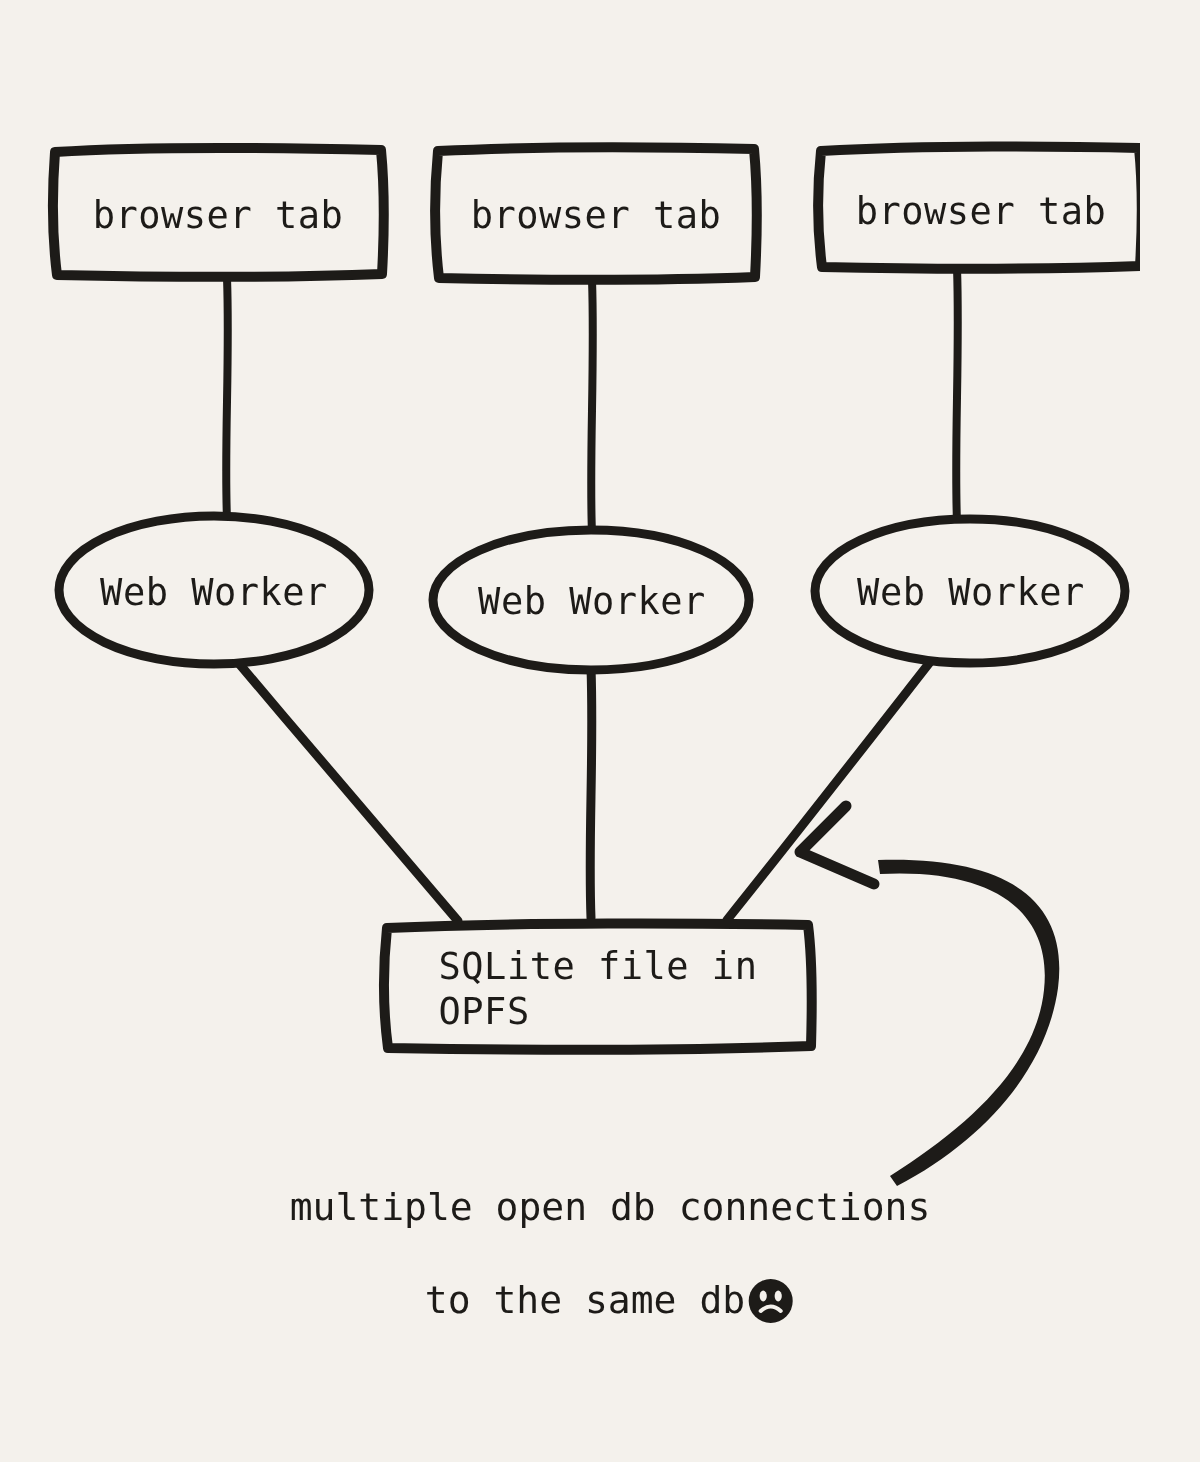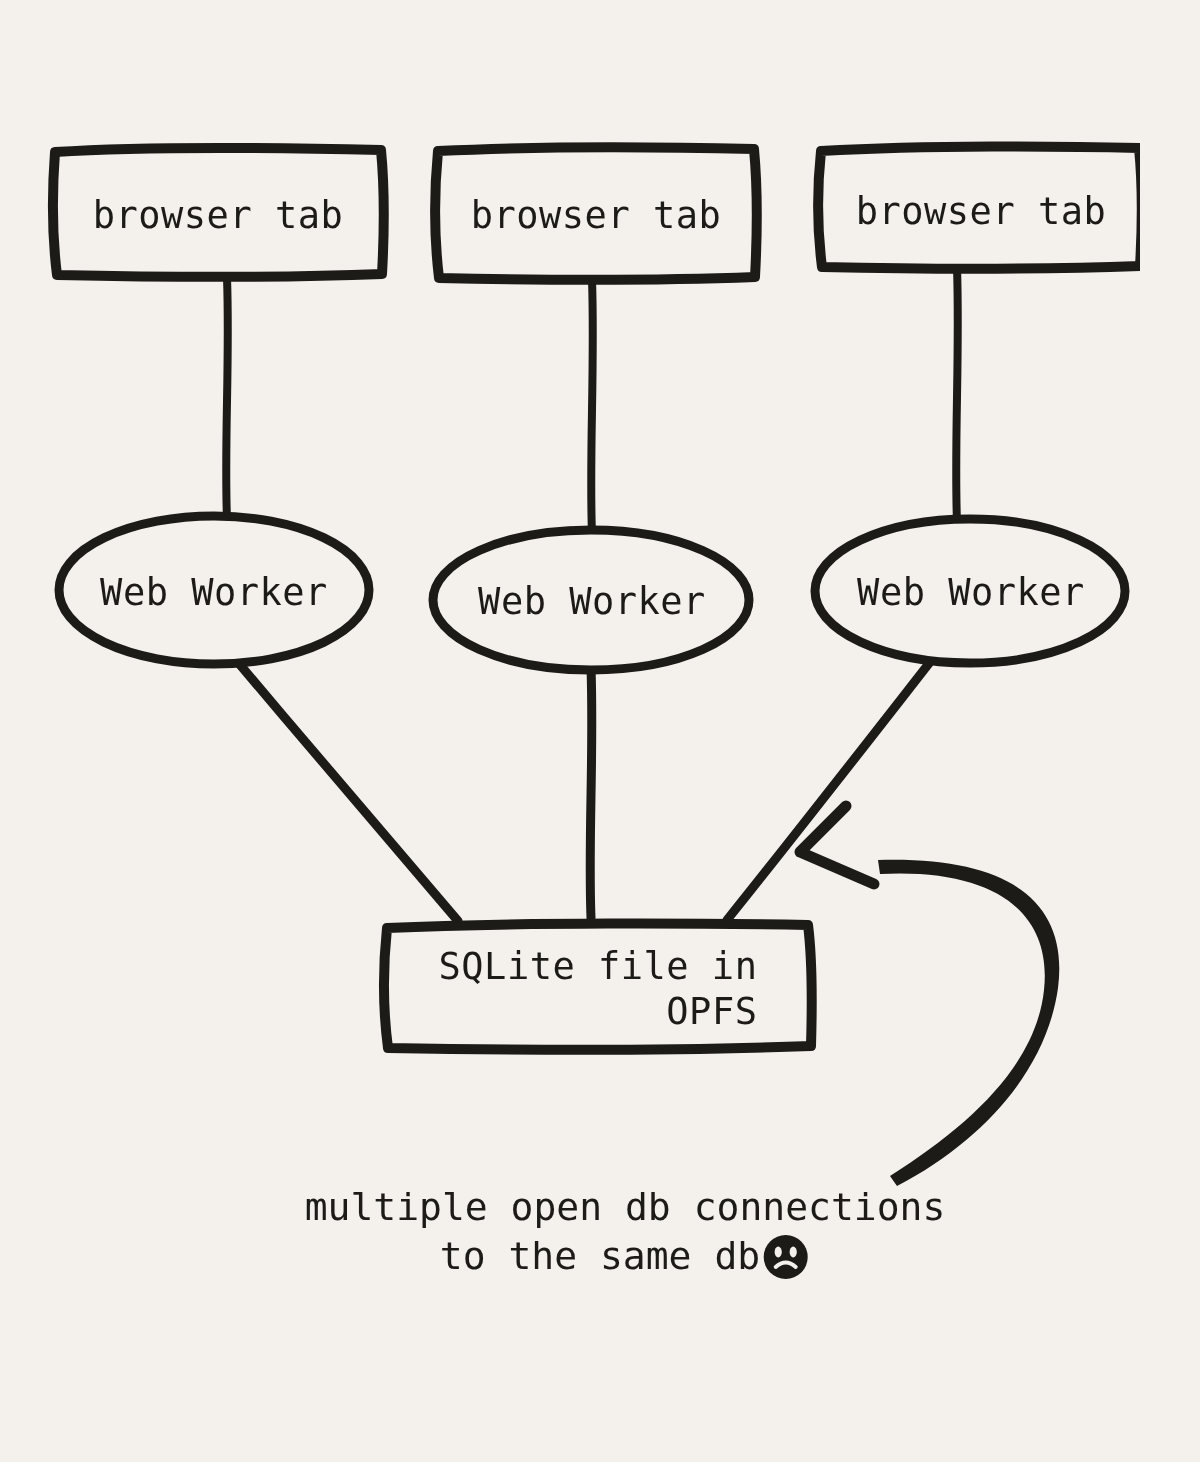--- a/index.html
+++ b/index.html
@@ -35,39 +35,40 @@
     z-index: 2;
   }
   .label-tab1 { left: 218px; top: 215px; }
   .label-tab2 { left: 596px; top: 215px; }
   .label-tab3 { left: 981px; top: 211px; }
   .label-ww1  { left: 214px; top: 592px; }
   .label-ww2  { left: 592px; top: 601px; }
   .label-ww3  { left: 971px; top: 592px; }
   .label-db {
     left: 598px; top: 989px;
-    text-align: right;
+    text-align: left;
     line-height: 45px;
   }
   .caption {
     position: absolute;
-    left: 625px;
+    left: 610px;
     top: 1183px;
     transform: translateX(-50%);
     text-align: right;
     font-size: 38px;
     line-height: 49px;
     white-space: nowrap;
     z-index: 2;
   }
   .caption-line2 {
     display: flex;
     align-items: center;
     justify-content: center;
     gap: 2px;
+    margin-top: 44px;
   }
   .sad-icon { display: inline-block; width: 48px; height: 48px; }
 </style>
 </head>
 <body>
 
 <div class="canvas">
 
   <svg class="shapes" width="1200" height="1462" viewBox="0 0 1200 1462">
 

